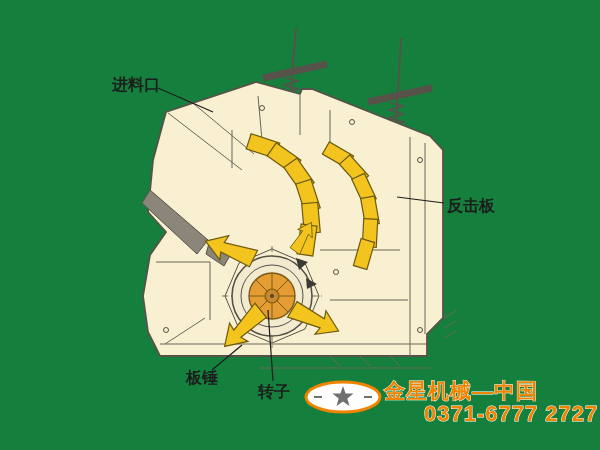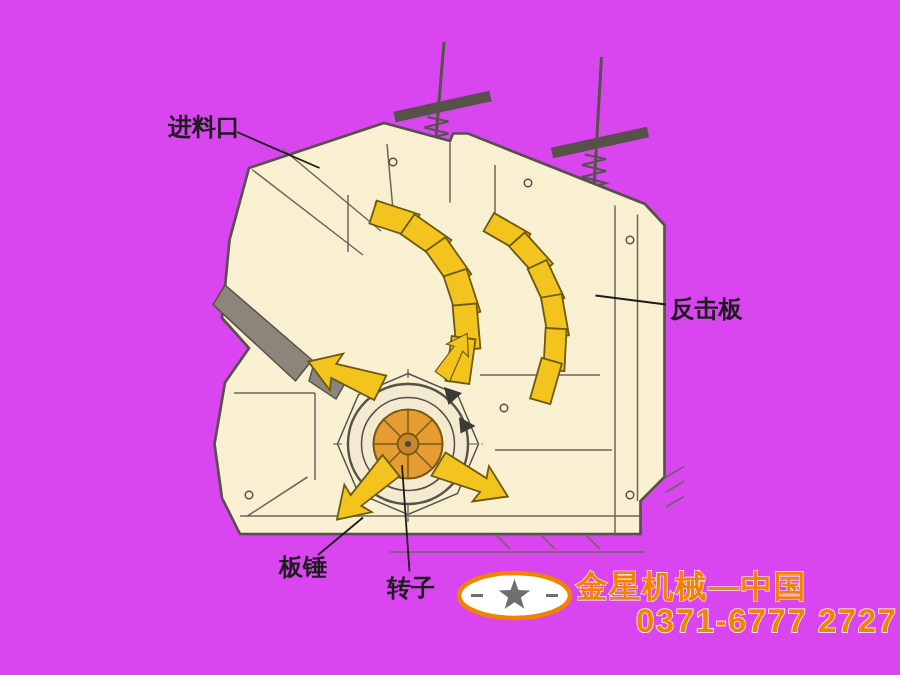--- a/index.html
+++ b/index.html
@@ -1,20 +1,20 @@
 <!DOCTYPE html>
 <html><head>
 <meta charset="utf-8">
 <style>
   html, body { margin: 0; padding: 0; background: #ffffff; }
   .stage {
     position: relative;
     width: 600px;
     height: 450px;
-    background: #d946ef;
+    background: #15803d;
     overflow: hidden;
     font-family: "Liberation Sans", sans-serif;
   }
   svg text.callout {
     font-family: "Liberation Sans", sans-serif;
     font-size: 16px;
     fill: #1c1c1c;
     font-weight: 600;
   }
   svg text.wm-company {

